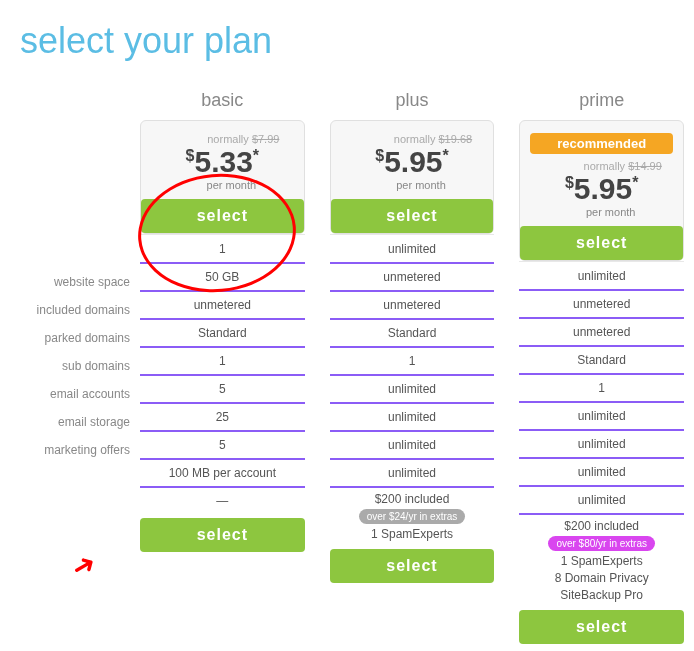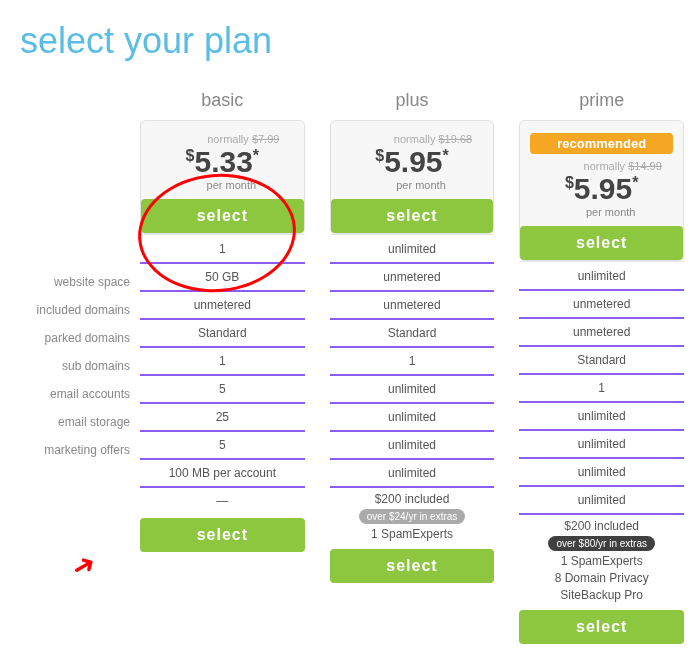--- a/index.html
+++ b/index.html
@@ -158,21 +158,21 @@
     }
     .extras-badge {
       background: #aaa;
       color: #fff;
       border-radius: 10px;
       font-size: 10px;
       padding: 2px 8px;
       display: inline-block;
     }
     .extras-badge.blue {
-      background: #404040;
+      background: #d946ef;
     }
     
     .bottom-select-btn {
       background: #8dc63f;
       color: #fff;
       border: none;
       border-radius: 4px;
       padding: 8px 0;
       width: 100%;
       font-size: 16px;

